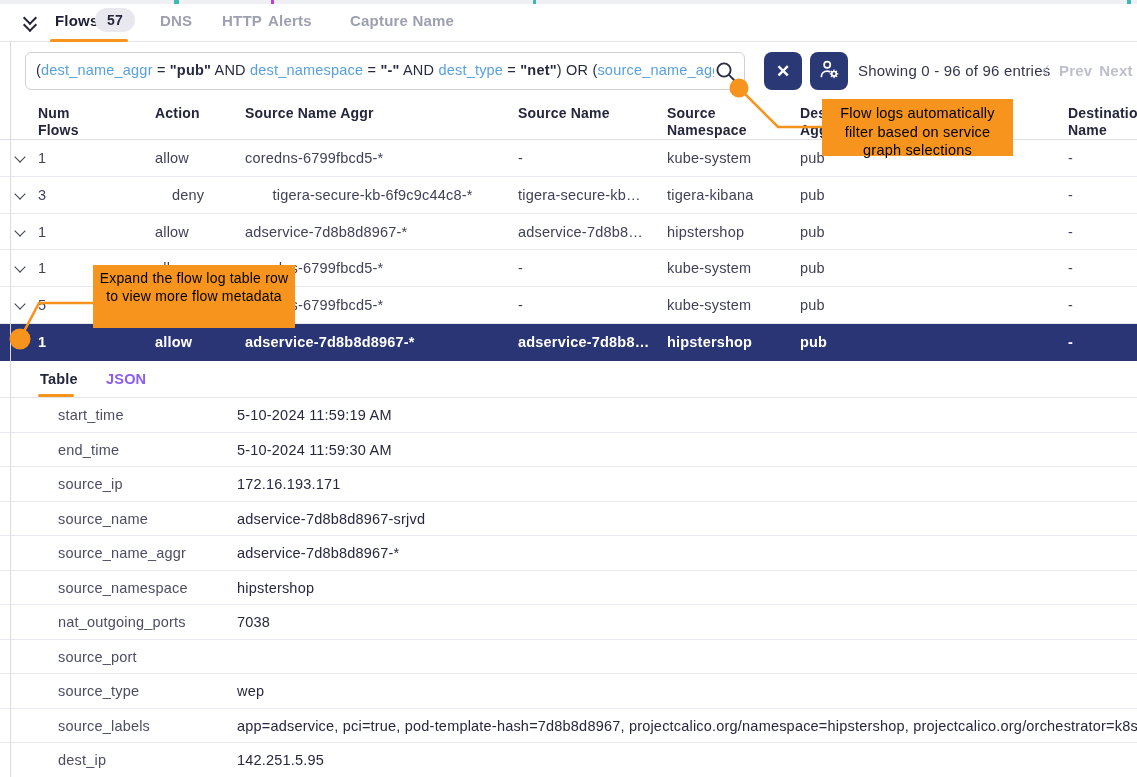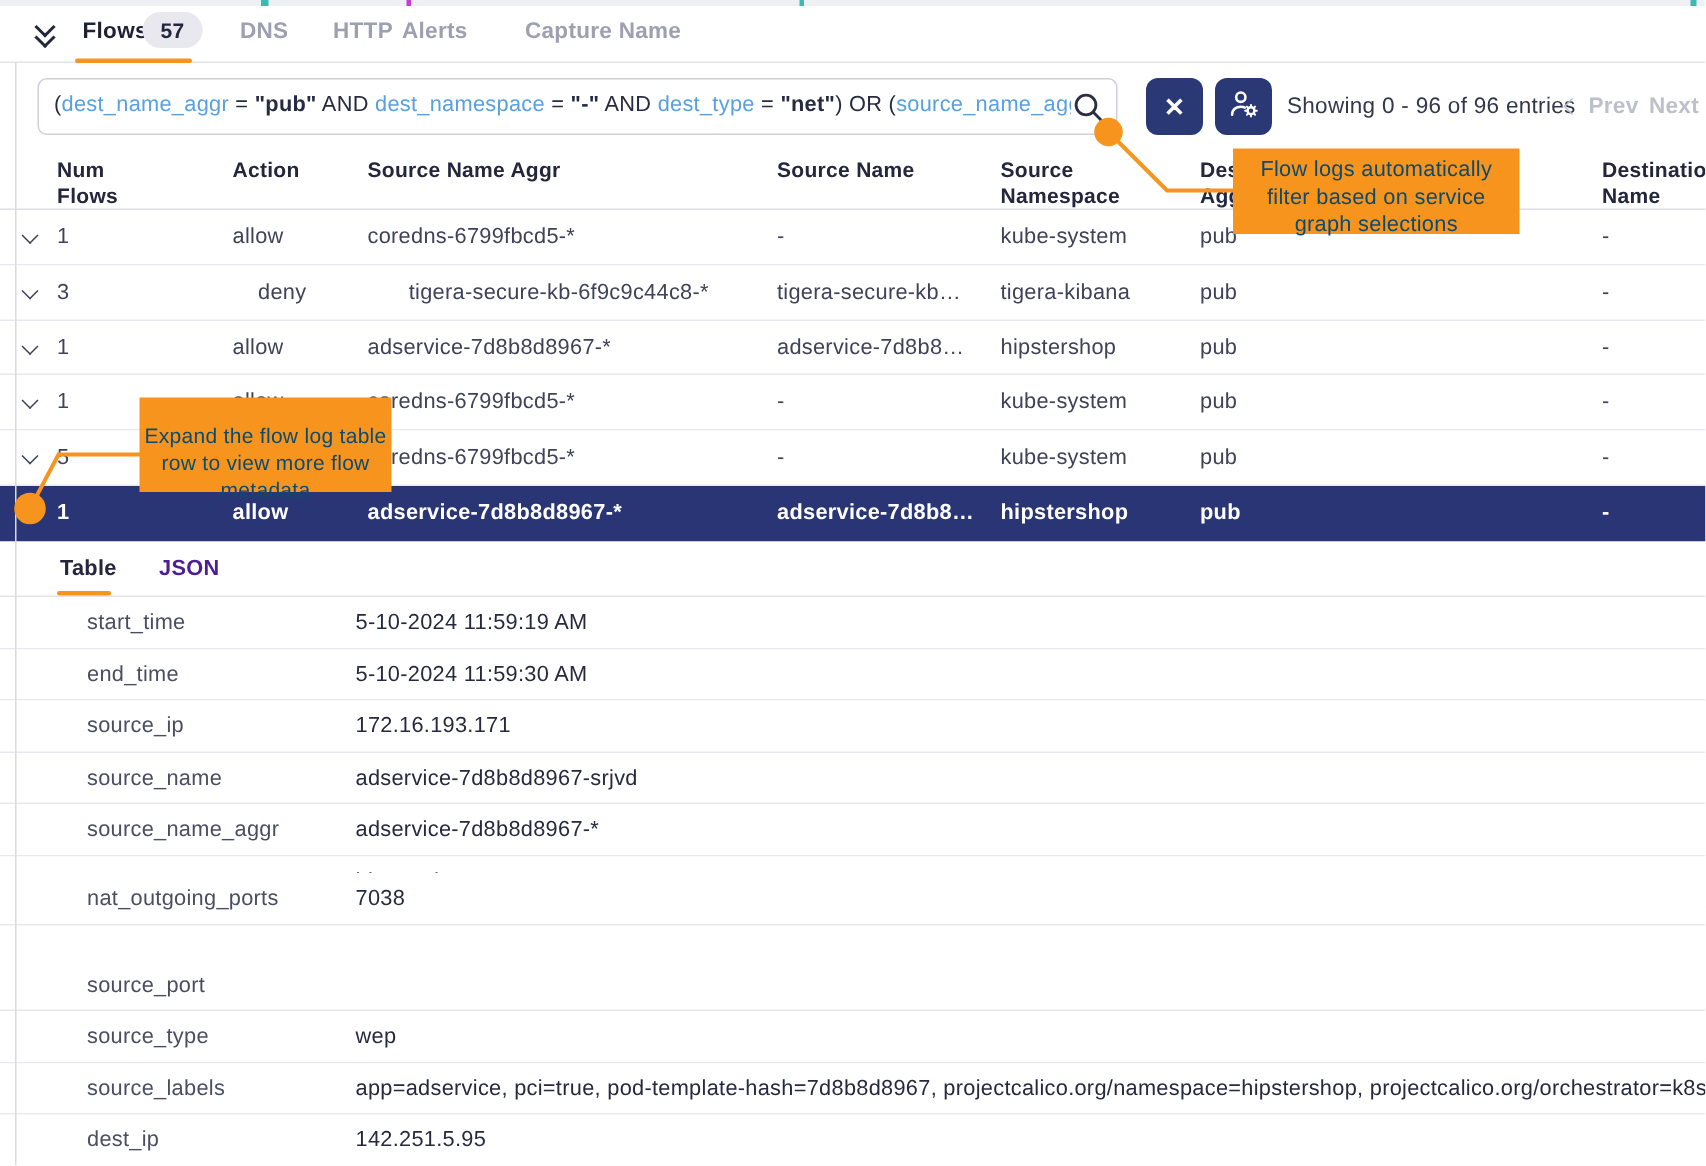--- a/index.html
+++ b/index.html
@@ -43,36 +43,36 @@
   .frow.selected { background:#2a3575; border-bottom:none; }
   .fcell { position:absolute; top:10px; font-size:14.5px; color:#3f4258; white-space:nowrap; }
   .fcell.trunc { overflow:hidden; text-overflow:ellipsis; }
   .frow.selected .fcell { color:#fff; font-weight:700; }
   .rowchev { position:absolute; left:16px; top:13px; width:8px; height:8px; border-right:1.7px solid #3c3f55; border-bottom:1.7px solid #3c3f55; transform:rotate(45deg); }
   .frow.selected .rowchev { border-color:#fff; }
 
   
   .dtabs { position:absolute; left:0; top:361px; width:1137px; height:37px; background:#fff; border-bottom:1px solid #e3e4eb; }
   .dtab { position:absolute; top:10px; font-size:14.5px; font-weight:700; cursor:pointer; }
-  .dtab.active { color:#23263c; } .dtab.inactive { color:#4c1d95; }
+  .dtab.active { color:#23263c; } .dtab.inactive { color:#8b5cf6; }
   .dtab-underline { position:absolute; left:38px; top:33px; width:36px; height:3px; background:#f7941d; border-radius:2px; }
 
   
   .drow { position:absolute; left:0; width:1137px; height:34.5px; border-bottom:1px solid #e8e9f0; background:#fff; }
   .dkey { position:absolute; left:38px; top:9px; font-size:14.5px; color:#4b4e63;margin-left:20px; }
   .dval { position:absolute; left:237px; top:9px; font-size:14.5px; color:#26293f; white-space:nowrap; }
 
   
   .left-border { position:absolute; left:10px; top:42px; width:1px; height:735px; background:#d9dae2; }
 
   
   .annot-svg { position:absolute; left:0; top:0; width:1137px; height:777px; pointer-events:none; z-index:40; }
-  .tooltip { position:absolute; z-index:50; background:#f7941d; color:#0c4a6e; font-size:14.5px; line-height:18.5px; text-align:center; padding:5px 6px; }
+  .tooltip { position:absolute; z-index:50; background:#f7941d; color:#000000; font-size:14.5px; line-height:18.5px; text-align:center; padding:5px 6px; }
   .tt1 { left:822px; top:99px; width:191px; height:57px; }
-  .tt2 { left:93px; top:265px; width:168px; height:63px; font-size:14px; line-height:18px; padding:16px 2px; }
+  .tt2 { left:93px; top:265px; width:202px; height:63px; font-size:14px; line-height:18px; padding:4px 2px; }
 </style>
 </head>
 <body>
 
 <div class="screen">
 
   <div class="sliver">
     <div class="mk" style="left:174px;width:5px;background:#3db9b2;"></div>
     <div class="mk" style="left:271px;width:3px;background:#c93bd4;"></div>
     <div class="mk" style="left:533px;width:3px;background:#3db9b2;"></div>
@@ -226,21 +226,21 @@
         <div class="dval">adservice-7d8b8d8967-srjvd</div>
       </div>
       <div class="drow" style="top: 536px;">
         <div class="dkey">source_name_aggr</div>
         <div class="dval">adservice-7d8b8d8967-*</div>
       </div>
       <div class="drow" style="top: 570.5px;">
         <div class="dkey">source_namespace</div>
         <div class="dval">hipstershop</div>
       </div>
-      <div class="drow" style="top: 582px;">
+      <div class="drow" style="top: 605px;">
         <div class="dkey">nat_outgoing_ports</div>
         <div class="dval">7038</div>
       </div>
       <div class="drow" style="top: 639.5px;">
         <div class="dkey">source_port</div>
         <div class="dval"></div>
       </div>
       <div class="drow" style="top: 674px;">
         <div class="dkey">source_type</div>
         <div class="dval">wep</div>

